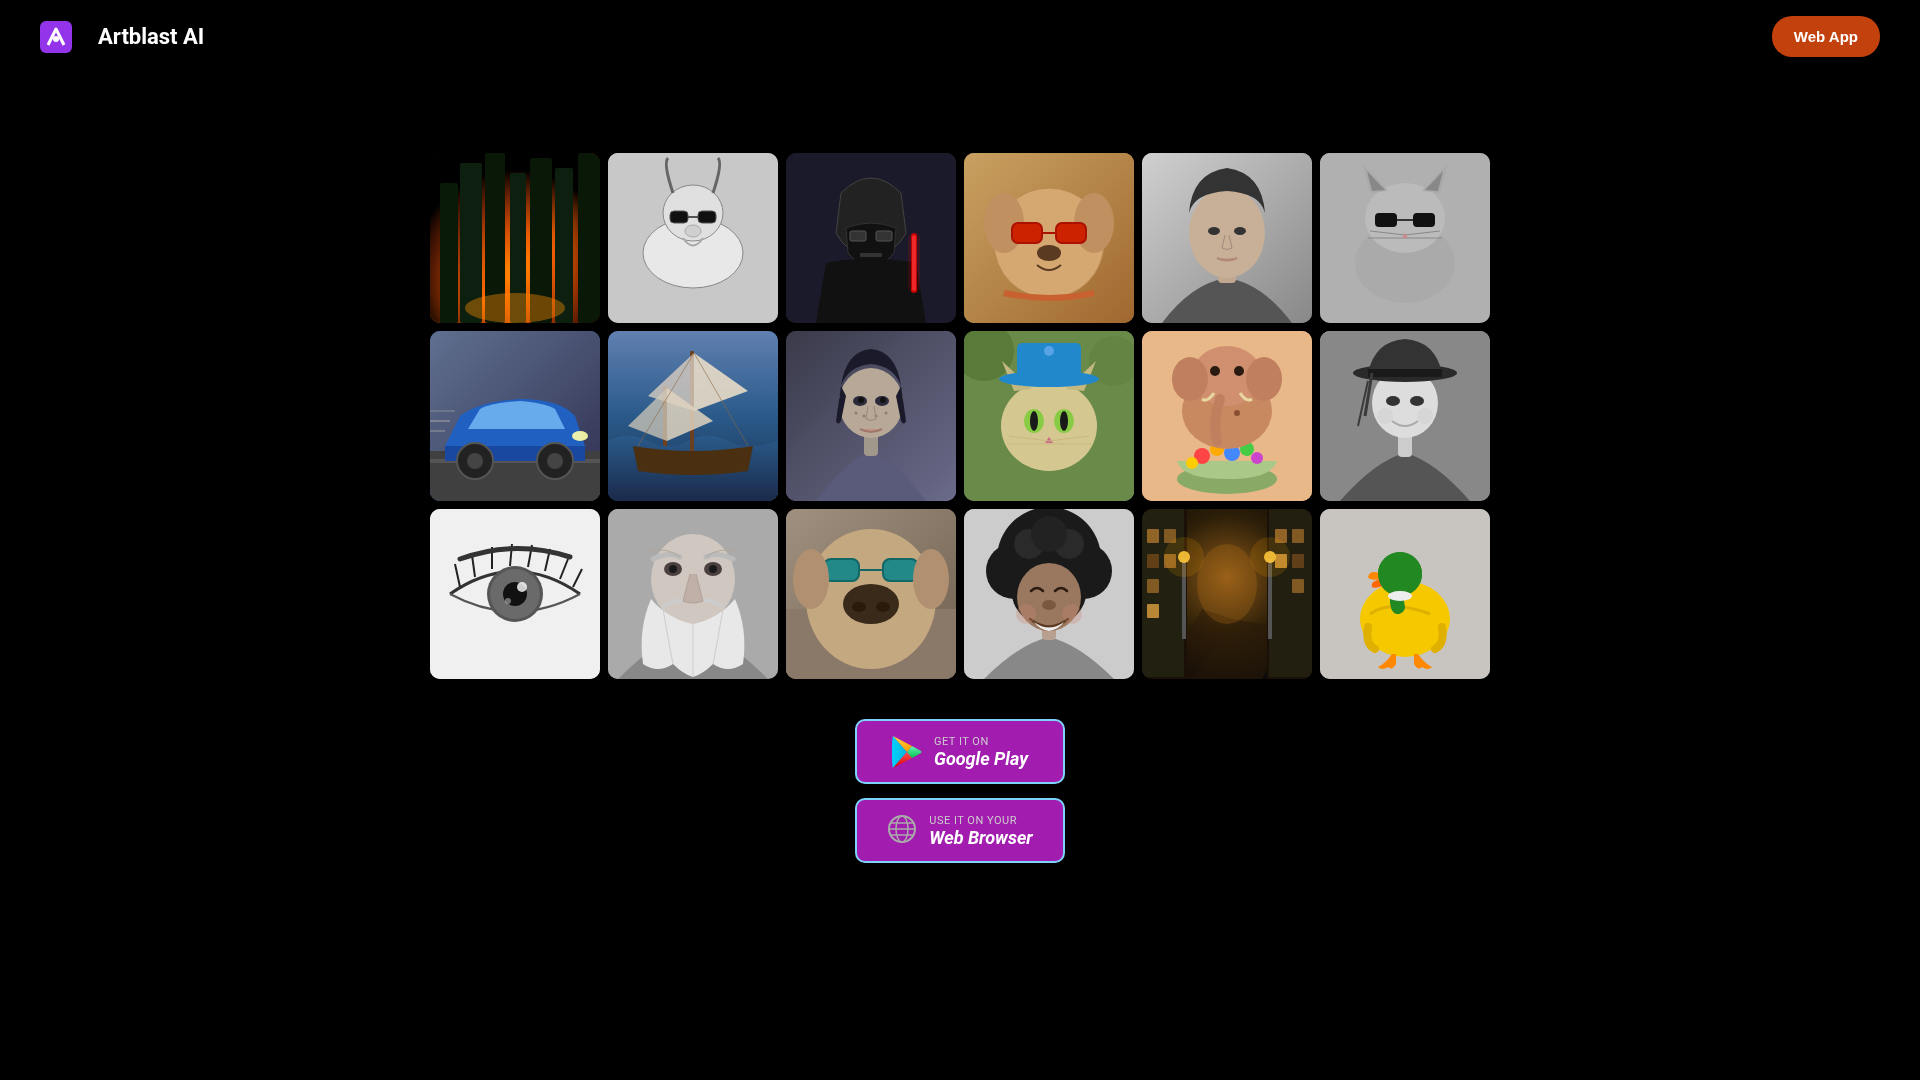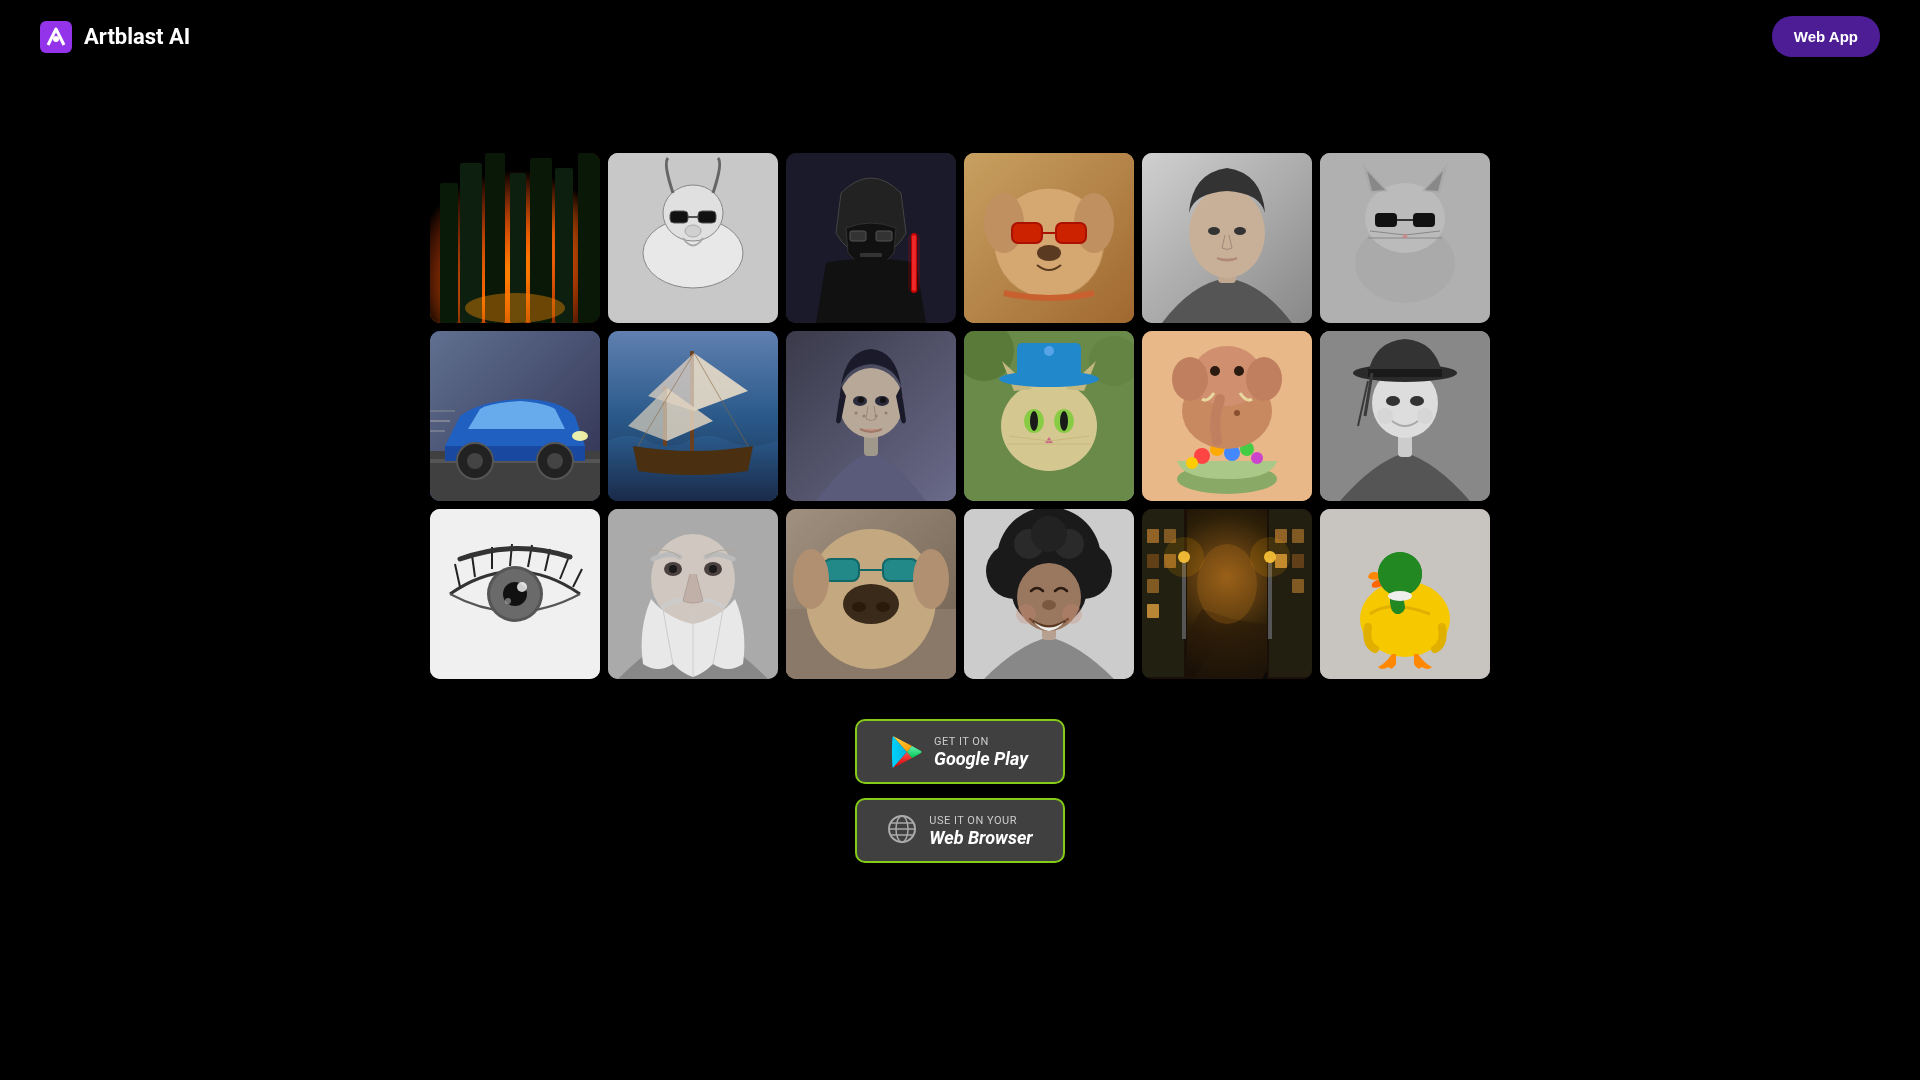--- a/index.html
+++ b/index.html
@@ -16,33 +16,33 @@
     .header {
       display: flex;
       align-items: center;
       justify-content: space-between;
       padding: 16px 40px;
       position: relative;
     }
     .logo-area {
       display: flex;
       align-items: center;
-      gap: 12px;
+      gap: 26px;
     }
     .logo-icon {
       width: 32px;
       height: 32px;
     }
     .logo-text {
       font-size: 22px;
       font-weight: 700;
       color: #fff;
     }
     .web-app-btn {
-      background: #4c1d95;
+      background: #c2410c;
       color: #fff;
       border: none;
       border-radius: 20px;
       padding: 12px 22px;
       font-size: 15px;
       font-weight: 600;
       cursor: pointer;
     }
 
     
@@ -127,22 +127,22 @@
       display: flex;
       flex-direction: column;
       align-items: center;
       gap: 14px;
       margin: 40px auto 40px;
     }
     .cta-btn {
       width: 210px;
       height: 65px;
       border-radius: 10px;
-      border: 2px solid #84cc16;
-      background: #404040;
+      border: 2px solid #7dd3fc;
+      background: #a21caf;
       display: flex;
       align-items: center;
       justify-content: center;
       gap: 12px;
       cursor: pointer;
       text-decoration: none;
       color: #fff;
     }
     .cta-btn-text {
       display: flex;

